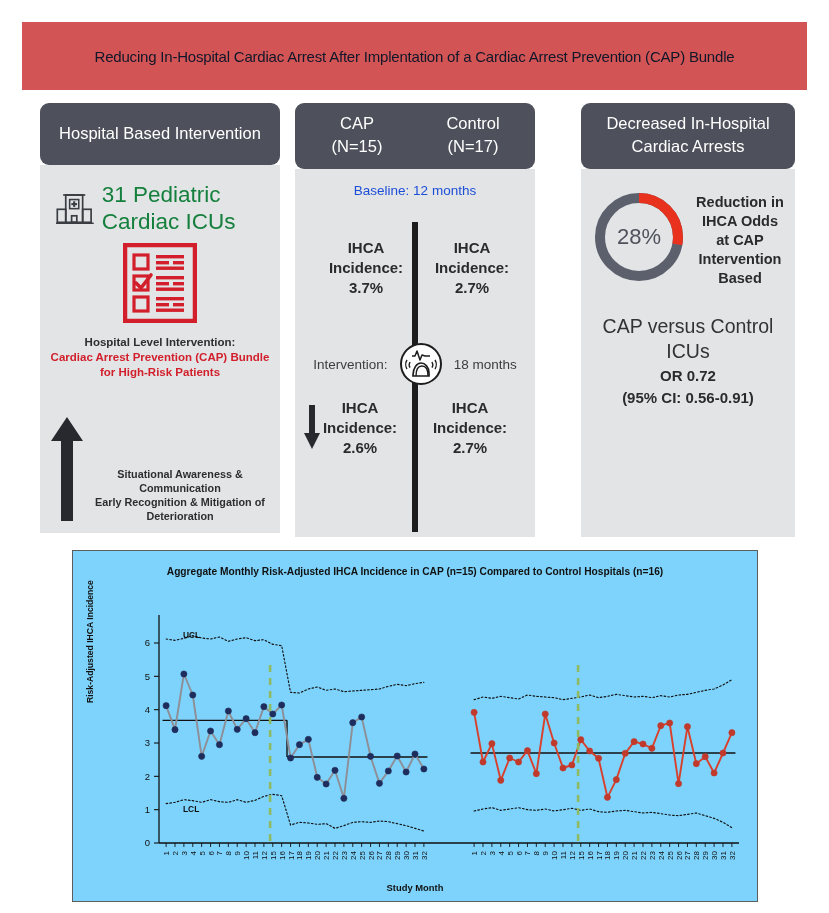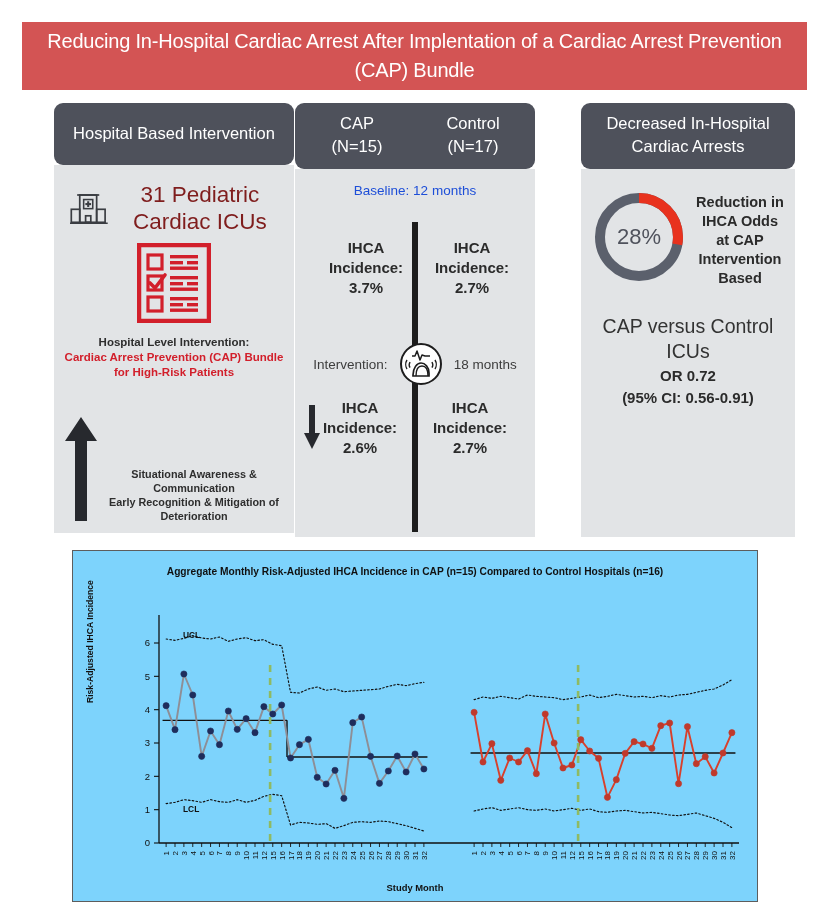--- a/index.html
+++ b/index.html
@@ -14,32 +14,32 @@
 
   
   .title-banner {
     position: absolute; left: 22px; top: 22px;
     width: 785px; height: 68px;
     background: #d35454;
     display: flex; align-items: center; justify-content: center;
     text-align: center;
   }
   .title-banner .title-text {
-    color: #ffffff;
-    font-size: 20px;
+    color: #0f172a;
+    font-size: 15px;
     line-height: 29px;
     font-weight: 400;
     letter-spacing: -0.2px;
     padding: 0 24px;
   }
 
   
   .panels { position: absolute; left: 40px; top: 103px; width: 755px; height: 430px; }
   .panel { position: absolute; top: 0; width: 240px; height: 430px; }
-  .panel.p1 { left: 14px; }
+  .panel.p1 { left: 0; }
   .panel.p2 { left: 255px; }
   .panel.p3 { left: 509px; width: 246px; padding-left: 32px; }
 
   .panel-header {
     background: #4e515b;
     border-radius: 9px;
     color: #ffffff;
     text-align: center;
     font-size: 16.5px;
     line-height: 23px;
@@ -53,21 +53,21 @@
   .panel-header.split .col { flex: 1; }
   .panel-body {
     background: #e2e4e6;
     height: 368px;
     position: relative;
     padding: 8px 10px;
   }
 
   
   .hosp-row { display: flex; align-items: center; gap: 8px; margin-top: 8px; padding-left: 6px; }
-  .hosp-text { font-size: 22.5px; line-height: 27px; color: #7f1d1d; text-align: center; }
+  .hosp-text { font-size: 22.5px; line-height: 27px; color: #15803d; }
   .checklist-wrap { display: flex; justify-content: center; margin-top: 8px; }
   .p1-caption {
     text-align: center; margin-top: 12px;
     font-size: 11.5px; line-height: 15px; font-weight: bold;
   }
   .p1-caption .lead { color: #2e2e2e; }
   .p1-caption .red { color: #d21f2b; }
   .p1-bottom {
     position: absolute; left: 10px; right: 10px; bottom: 10px;
     display: flex; align-items: flex-end; gap: 6px;

